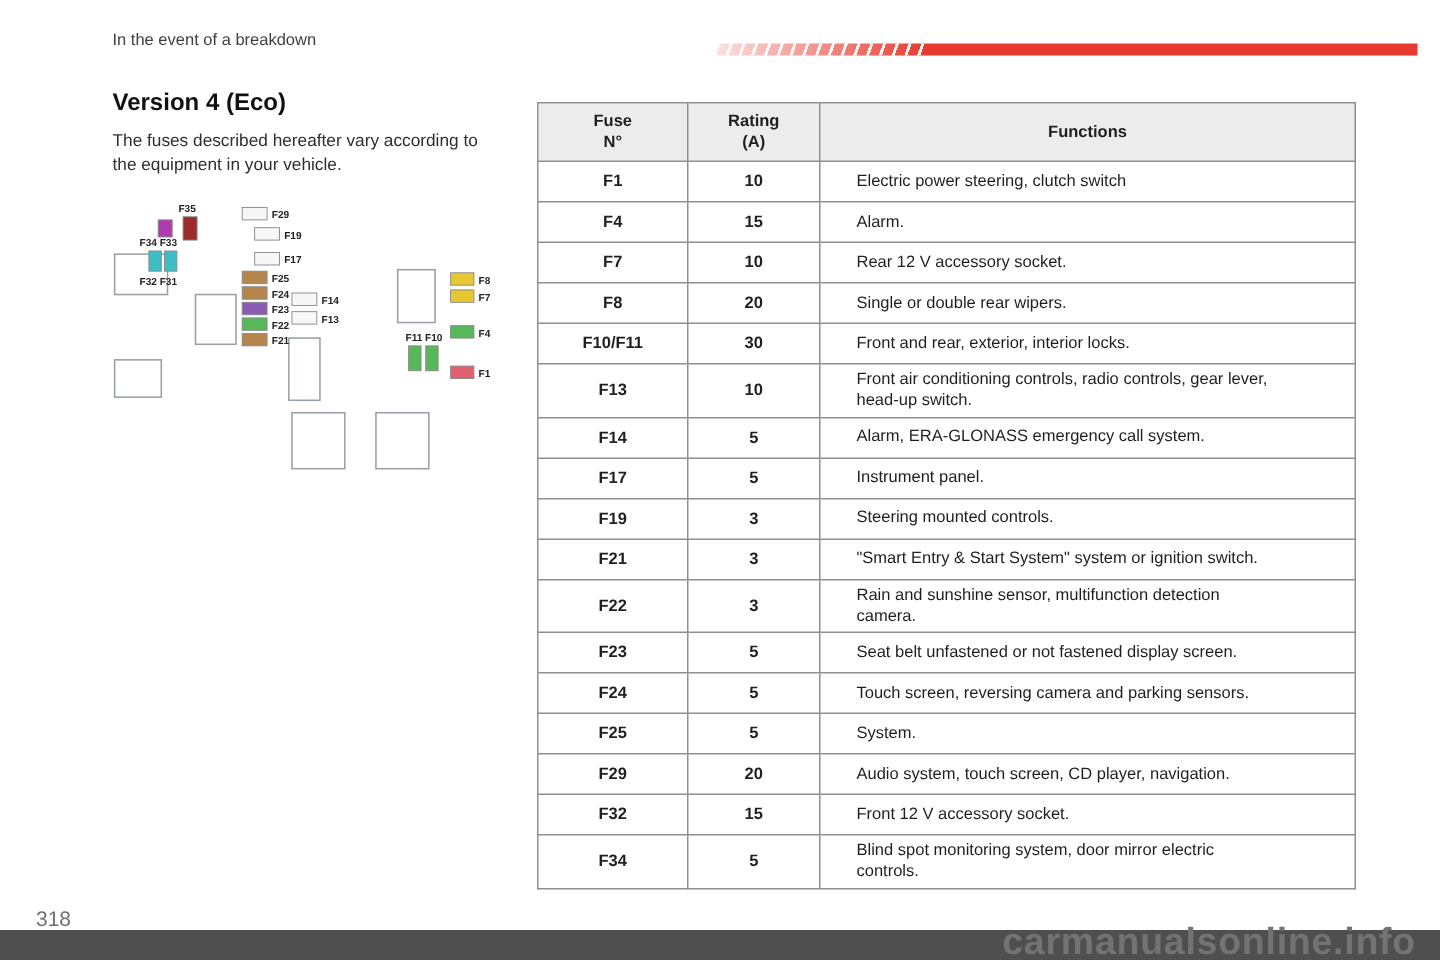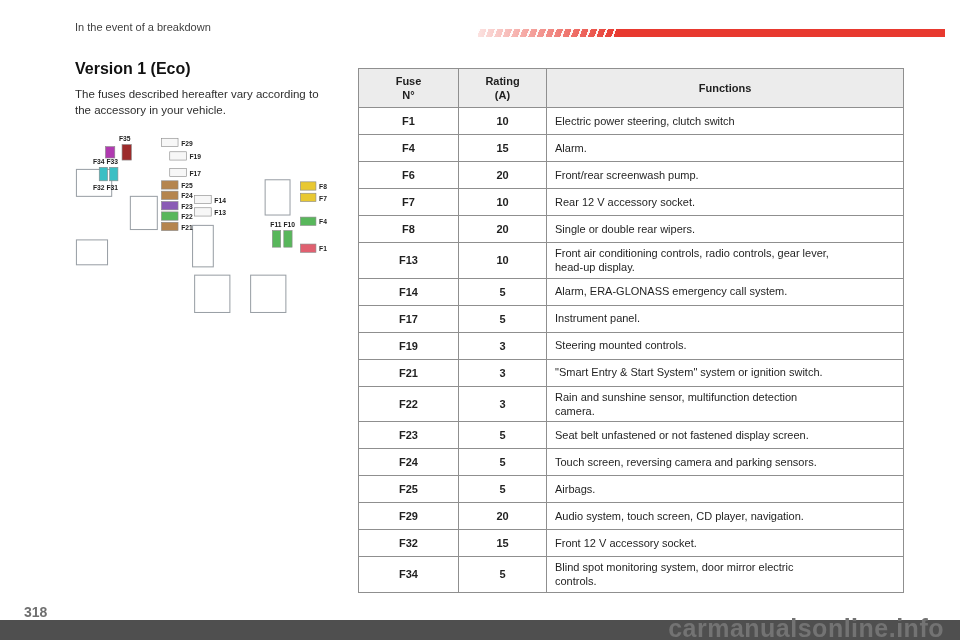--- a/index.html
+++ b/index.html
@@ -26,37 +26,37 @@
   .fuse{stroke:#8a8a8a;stroke-width:.6;}
   .flabel{font-family:"Liberation Sans",sans-serif;font-size:6.5px;font-weight:bold;fill:#222;}
 
   table.fuse-table{position:absolute;left:358px;top:68px;width:546px;
     border-collapse:collapse;font-size:11px;color:#1f1f1f;}
   .fuse-table th,.fuse-table td{border:1px solid #8f8f8f;}
   .fuse-table thead th{background:#ececec;font-weight:bold;padding:4px 6px;height:30px;
     text-align:center;vertical-align:middle;line-height:1.3;}
   .col-fuse{width:100px;} .col-rating{width:88px;}
   td.c1,td.c2{text-align:center;font-weight:bold;padding:3px 4px;height:20px;}
-  td.c3{padding:3px 8px;white-space:pre-line;line-height:1.3;}
-
-  .page-number{position:absolute;left:24px;top:604px;font-size:14px;font-weight:bold;color:#6f6f6f;}
+  td.c3{padding:3px 24px;white-space:pre-line;line-height:1.3;}
+
+  .page-number{position:absolute;left:24px;top:604px;font-size:14px;font-weight:normal;color:#6f6f6f;}
   .bottom-band{position:absolute;left:0;bottom:0;width:100%;height:20px;background:#4f4f4f;}
   .watermark{position:absolute;right:16px;bottom:-1px;font-size:25px;line-height:1;
     font-weight:bold;color:#737373;letter-spacing:.5px;}
 </style>
 </head>
 <body>
 
 <div class="page">
 
   <div class="breadcrumb">In the event of a breakdown</div>
   <div class="red-stripe"></div>
 
-  <h1 class="title">Version 1 (Eco)</h1>
-  <p class="intro">The fuses described hereafter vary according to the accessory in your vehicle.</p>
+  <h1 class="title">Version 4 (Eco)</h1>
+  <p class="intro">The fuses described hereafter vary according to the equipment in your vehicle.</p>
 
   <div class="diagram">
     <svg viewBox="0 0 260 190" width="270" height="197">
 
       <rect class="box" x="6" y="38" width="34" height="26"></rect>
       <rect class="box" x="58" y="64" width="26" height="32"></rect>
       <rect class="box" x="6" y="106" width="30" height="24"></rect>
       <rect class="box" x="118" y="92" width="20" height="40"></rect>
       <rect class="box" x="120" y="140" width="34" height="36"></rect>
       <rect class="box" x="174" y="140" width="34" height="36"></rect>
@@ -138,39 +138,39 @@
           <td class="c1">F1</td>
           <td class="c2">10</td>
           <td class="c3">Electric power steering, clutch switch</td>
         </tr>
       <tr>
           <td class="c1">F4</td>
           <td class="c2">15</td>
           <td class="c3">Alarm.</td>
         </tr>
       <tr>
-          <td class="c1">F6</td>
-          <td class="c2">20</td>
-          <td class="c3">Front/rear screenwash pump.</td>
-        </tr>
-      <tr>
           <td class="c1">F7</td>
           <td class="c2">10</td>
           <td class="c3">Rear 12 V accessory socket.</td>
         </tr>
       <tr>
           <td class="c1">F8</td>
           <td class="c2">20</td>
           <td class="c3">Single or double rear wipers.</td>
         </tr>
       <tr>
+          <td class="c1">F10/F11</td>
+          <td class="c2">30</td>
+          <td class="c3">Front and rear, exterior, interior locks.</td>
+        </tr>
+      <tr>
           <td class="c1">F13</td>
           <td class="c2">10</td>
           <td class="c3">Front air conditioning controls, radio controls, gear lever,
-head-up display.</td>
+head-up switch.</td>
         </tr>
       <tr>
           <td class="c1">F14</td>
           <td class="c2">5</td>
           <td class="c3">Alarm, ERA-GLONASS emergency call system.</td>
         </tr>
       <tr>
           <td class="c1">F17</td>
           <td class="c2">5</td>
           <td class="c3">Instrument panel.</td>
@@ -197,21 +197,21 @@
           <td class="c3">Seat belt unfastened or not fastened display screen.</td>
         </tr>
       <tr>
           <td class="c1">F24</td>
           <td class="c2">5</td>
           <td class="c3">Touch screen, reversing camera and parking sensors.</td>
         </tr>
       <tr>
           <td class="c1">F25</td>
           <td class="c2">5</td>
-          <td class="c3">Airbags.</td>
+          <td class="c3">System.</td>
         </tr>
       <tr>
           <td class="c1">F29</td>
           <td class="c2">20</td>
           <td class="c3">Audio system, touch screen, CD player, navigation.</td>
         </tr>
       <tr>
           <td class="c1">F32</td>
           <td class="c2">15</td>
           <td class="c3">Front 12 V accessory socket.</td>

